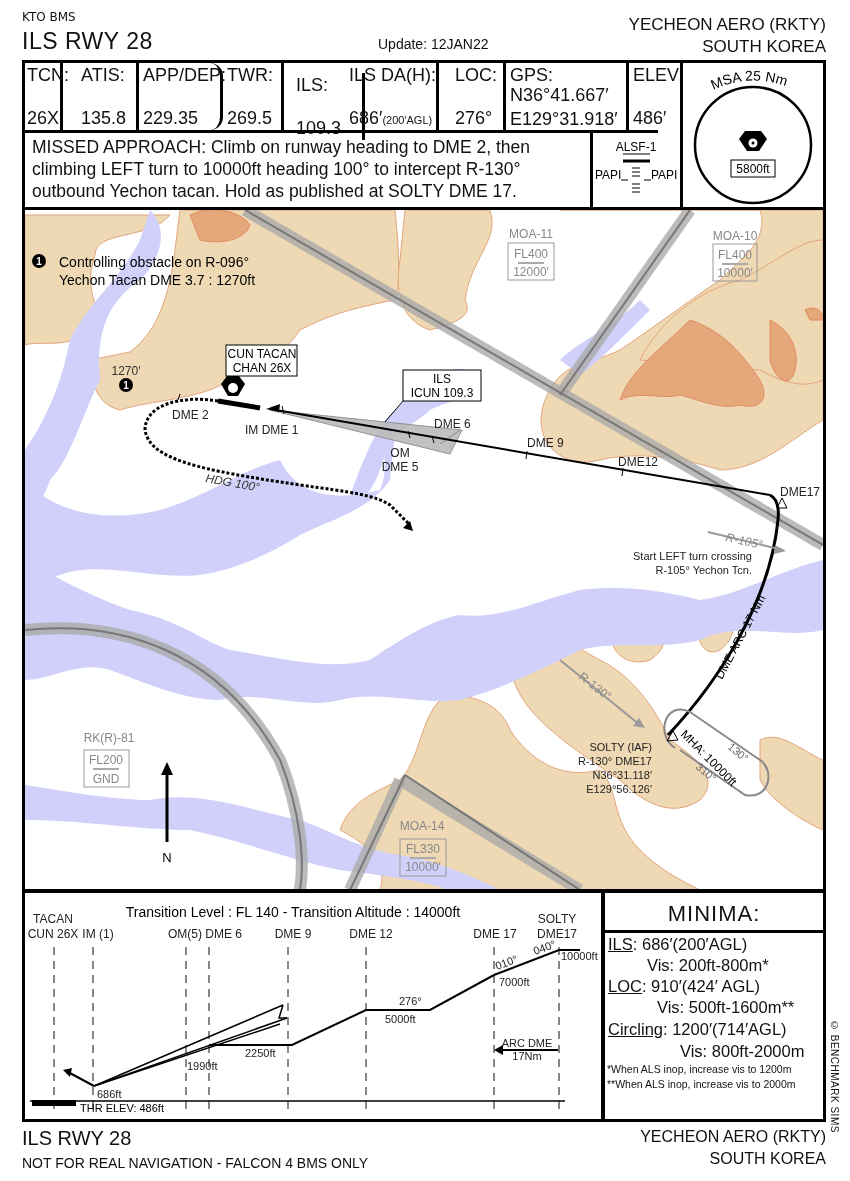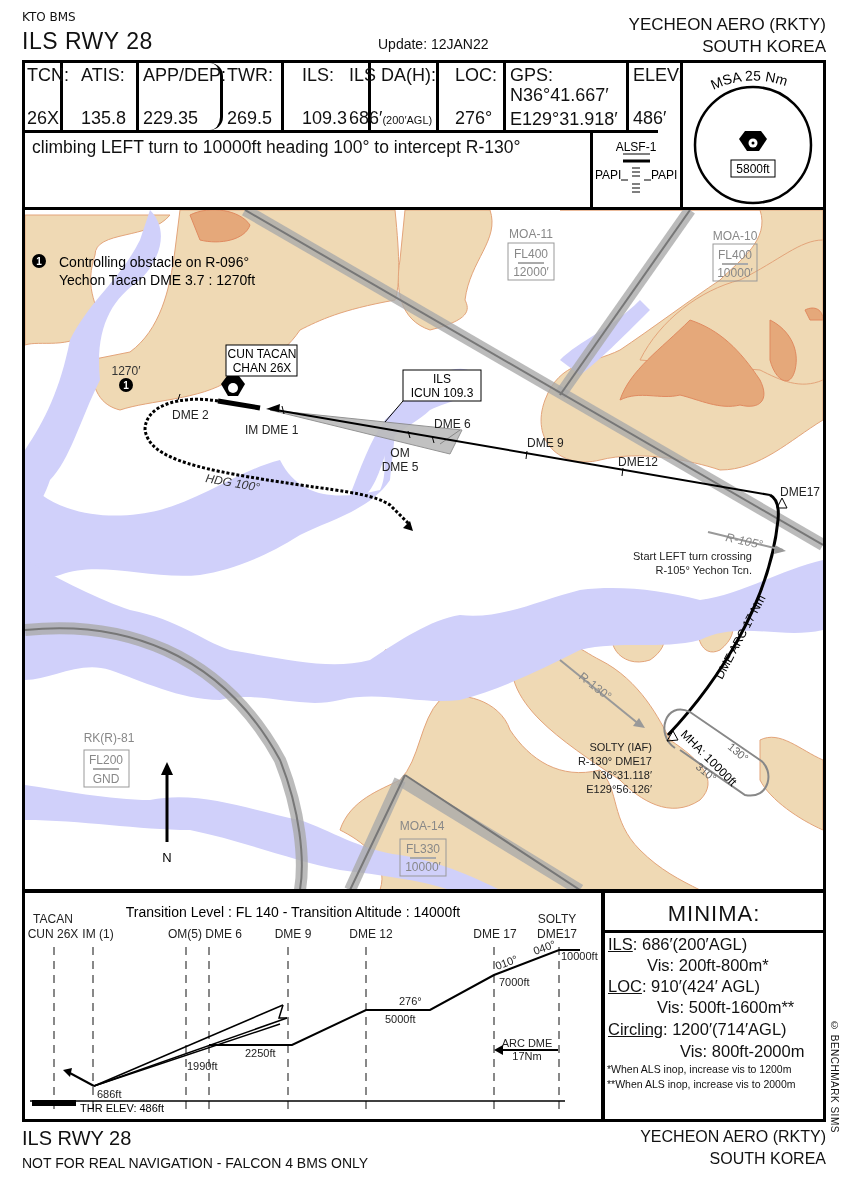--- a/index.html
+++ b/index.html
@@ -64,21 +64,21 @@
   <span class="val">135.8</span>
 </div>
 <div class="cell" style="left:139px;width:84px;border-radius:13px;">
   <span class="lbl">APP/DEP:</span>
   <span class="val">229.35</span>
 </div>
 <div class="cell" style="left:223px;width:61px;">
   <span class="lbl">TWR:</span>
   <span class="val">269.5</span>
 </div>
-<div class="cell" style="left:298px;width:73px;">
+<div class="cell" style="left:292px;width:73px;margin-top:10px;">
   <span class="lbl">ILS:</span>
   <span class="val">109.3</span>
 </div>
 <div class="cell" style="left:345px;width:94px;">
   <span class="lbl">ILS DA(H):</span>
   <span class="val"><span>686′</span><small>(200′AGL)</small></span>
 </div>
 <div class="cell" style="left:451px;width:55px;">
   <span class="lbl">LOC:</span>
   <span class="val">276°</span>
@@ -89,21 +89,23 @@
   <span class="val">E129°31.918′</span>
 </div>
 <div class="cell" style="left:629px;width:29px;border-right:none;width:55px;">
   <span class="lbl">ELEV:</span>
   <span class="val">486′</span>
 </div>
 <div class="abs" id="row-sep"></div>
 <div class="abs" style="left:680px;top:63px;width:3px;height:70px;background:#000;"></div>
 
 <div class="abs" id="missed">
+  <div>MISSED APPROACH: Climb on runway heading to DME 2, then</div>
   <div>climbing LEFT turn to 10000ft heading 100° to intercept R-130°</div>
+  <div>outbound Yechon tacan. Hold as published at SOLTY DME 17.</div>
 </div>
 <div class="abs" style="left:590px;top:133px;width:3px;height:77px;background:#000;"></div>
 <div class="abs" style="left:593px;top:133px;width:87px;height:98px;">
   <svg width="87" height="77">
     <text x="43" y="18" font-size="12" text-anchor="middle">ALSF-1</text>
     <line x1="30" y1="21" x2="57" y2="21" stroke="#000" stroke-width="1"></line>
     <line x1="30" y1="28" x2="57" y2="28" stroke="#000" stroke-width="3"></line>
     <g stroke="#000" stroke-width="1">
       <line x1="39" y1="35" x2="47" y2="35"></line>
         <line x1="39" y1="39" x2="47" y2="39"></line>

